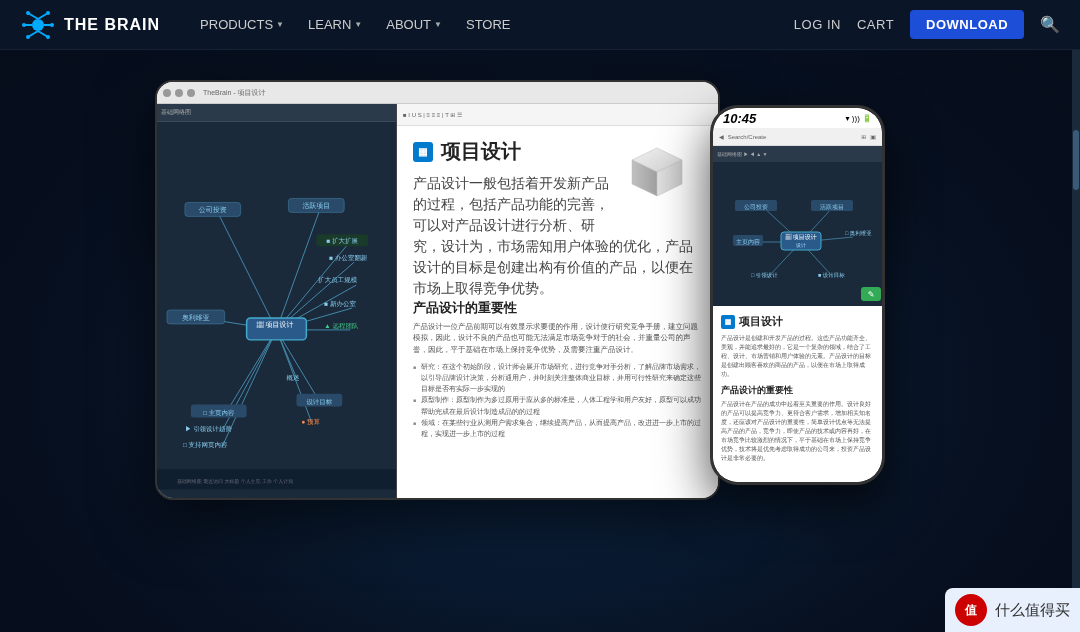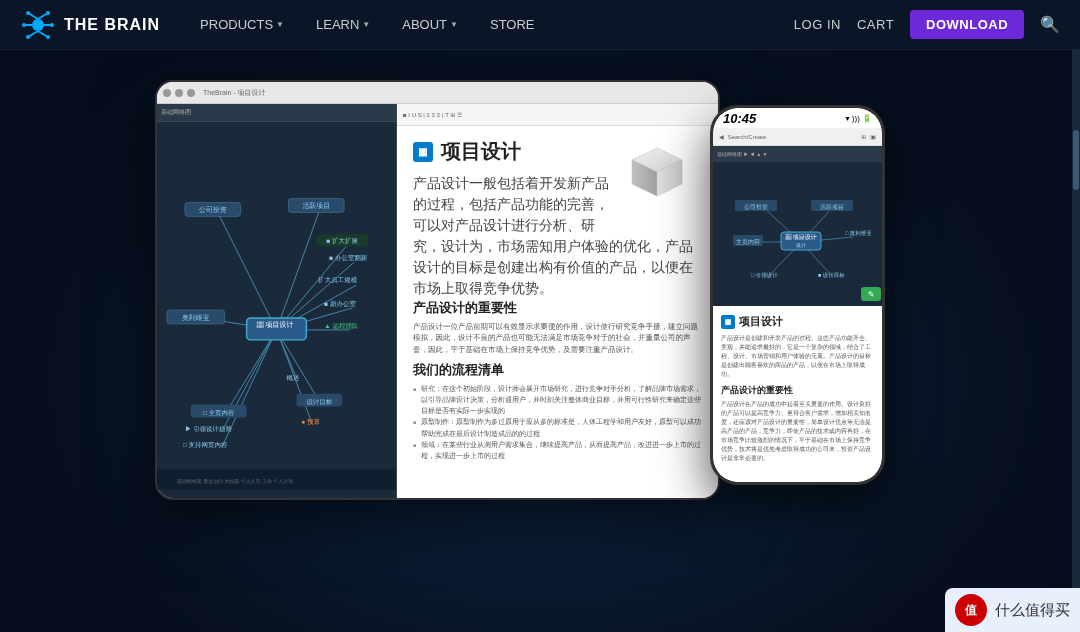--- a/index.html
+++ b/index.html
@@ -40,21 +40,21 @@
     }
 
     .logo-icon {
       width: 36px;
       height: 36px;
     }
 
     .nav-links {
       display: flex;
       align-items: center;
-      gap: 12px;
+      gap: 4px;
       flex: 1;
     }
 
     .nav-item {
       color: #ccc;
       font-size: 13px;
       padding: 6px 10px;
       cursor: pointer;
       display: flex;
       align-items: center;
@@ -74,21 +74,21 @@
     }
 
     .nav-right-link {
       color: #ccc;
       font-size: 13px;
       cursor: pointer;
       letter-spacing: 0.5px;
     }
 
     .download-btn {
-      background: #6d28d9;
+      background: #1d4ed8;
       color: #fff;
       border: none;
       padding: 7px 16px;
       border-radius: 4px;
       font-size: 13px;
       font-weight: bold;
       cursor: pointer;
       letter-spacing: 0.5px;
     }
 
@@ -683,21 +683,20 @@
               </svg>
             </div>
 
             <div class="doc-title-row">
               <div class="doc-icon">▦</div>
               <span class="doc-title">项目设计</span>
             </div>
             <div class="doc-subtitle">产品设计一般包括着开发新产品的过程，包括产品功能的完善，可以对产品设计进行分析、研究，设计为，市场需知用户体验的优化，产品设计的目标是创建出构有价值的产品，以便在市场上取得竞争优势。</div>
             <div class="doc-section-title">产品设计的重要性</div>
             <div class="doc-para">产品设计一位产品前期可以有效显示求要便的作用，设计使行研究竞争手册，建立问题模拟，因此，设计不良的产品也可能无法满足市场竞争对于的社会，并重量公司的声誉，因此，平于基础在市场上保持竞争优势，及需要注重产品设计。</div>
-            <div class="doc-list-title">我们的流程清单</div>
             <div class="doc-list-item">研究：在这个初始阶段，设计师会展开市场研究，进行竞争对手分析，了解品牌市场需求，以引导品牌设计决策，分析通用户，并时刻关注整体商业目标，并用可行性研究来确定这些目标是否有实际一步实现的</div>
             <div class="doc-list-item">原型制作：原型制作为多过原用于应从多的标准是，人体工程学和用户友好，原型可以成功帮助完成在最后设计制造成品的的过程</div>
             <div class="doc-list-item">领域：在某些行业从测用户需求集合，继续提高产品，从而提高产品，改进进一步上市的过程，实现进一步上市的过程</div>
           </div>
         </div>
       </div>
     </div>
   </div>
 
   <div class="phone">

